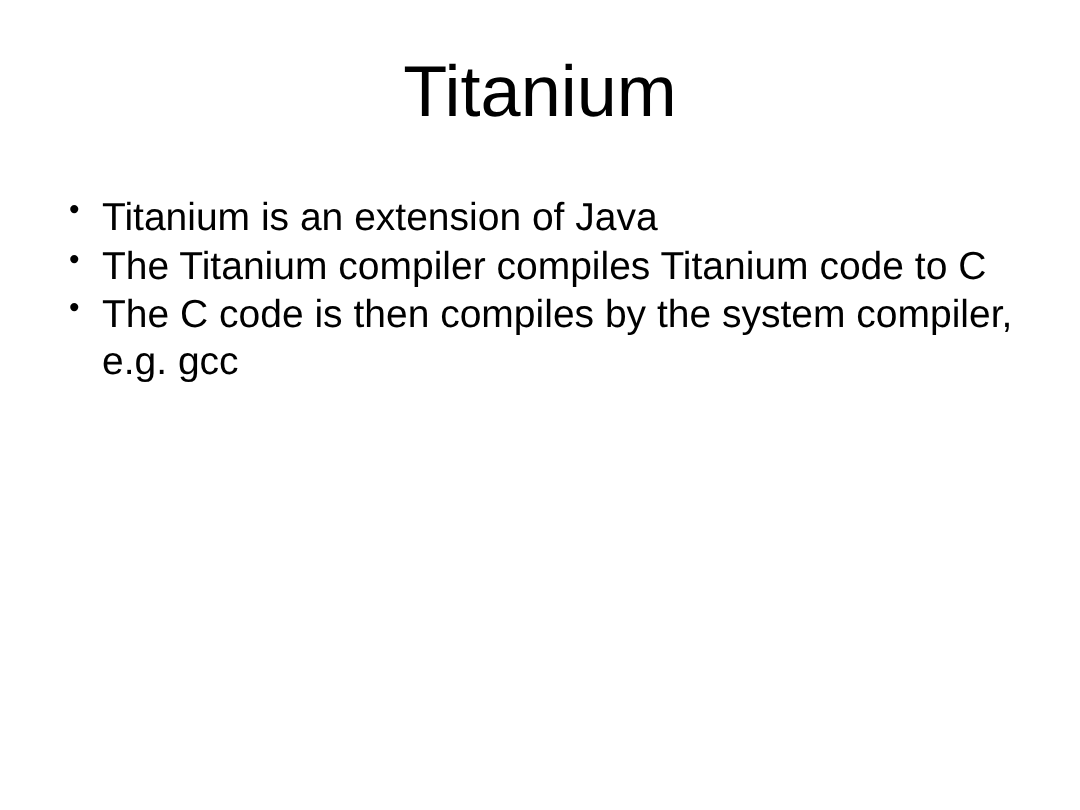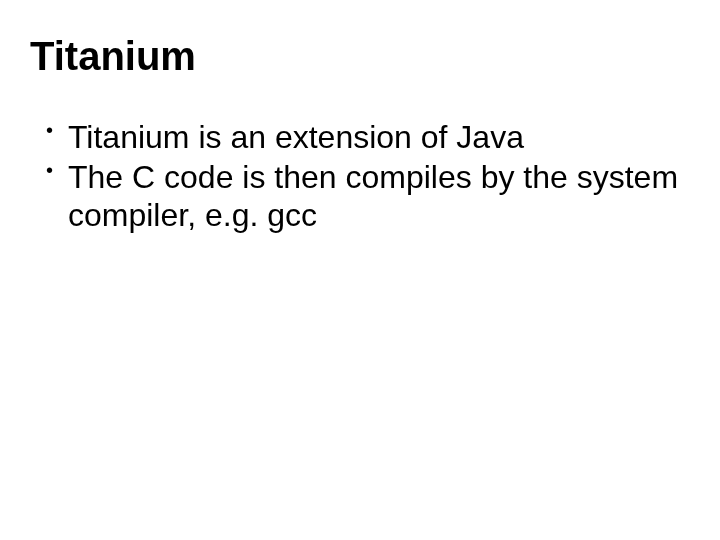--- a/index.html
+++ b/index.html
@@ -10,47 +10,48 @@
       font-family: Arial, Helvetica, sans-serif;
       color: #000000;
       overflow: hidden;
     }
     .slide {
       width: 100%;
       height: 100%;
       padding: 28px 30px 30px 30px;
     }
     .title {
-      text-align: left;
-      font-size: 40px;
-      font-weight: 700;
+      text-align: center;
+      font-size: 48px;
+      font-weight: 400;
       margin-bottom: 40px;
       margin-top: 6px;
     }
     .bullets {
       list-style: none;
       padding-left: 12px;
     }
     .bullets li {
-      font-size: 32px;
+      font-size: 26px;
       line-height: 1.18;
       margin-bottom: 2px;
       padding-left: 26px;
       position: relative;
     }
     .bullets li::before {
       content: "•";
       position: absolute;
       left: 4px;
       top: 0;
       font-size: 20px;
     }
   </style>
 </head>
 <body>
 
 <div class="slide">
   <h1 class="title">Titanium</h1>
   <ul class="bullets">
     <li>Titanium is an extension of Java</li>
+    <li>The Titanium compiler compiles Titanium code to C</li>
     <li>The C code is then compiles by the system compiler, e.g. gcc</li>
   </ul>
 </div>
 
 </body></html>

